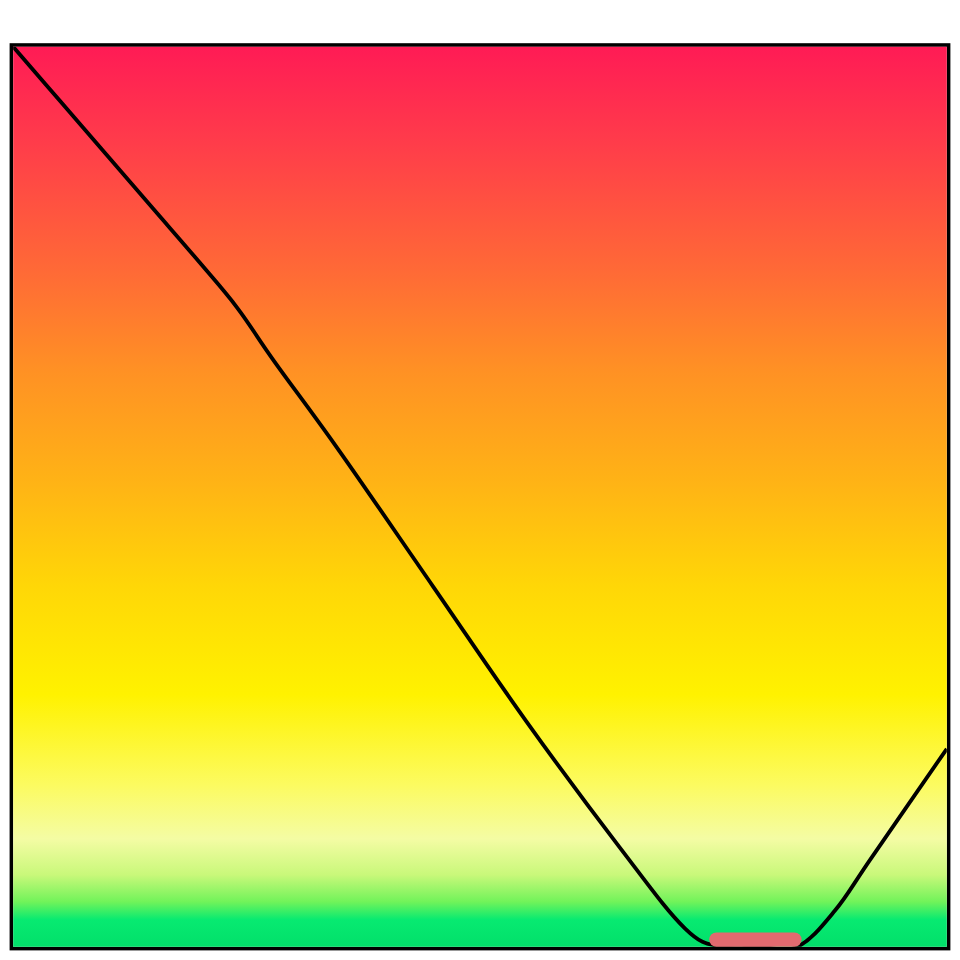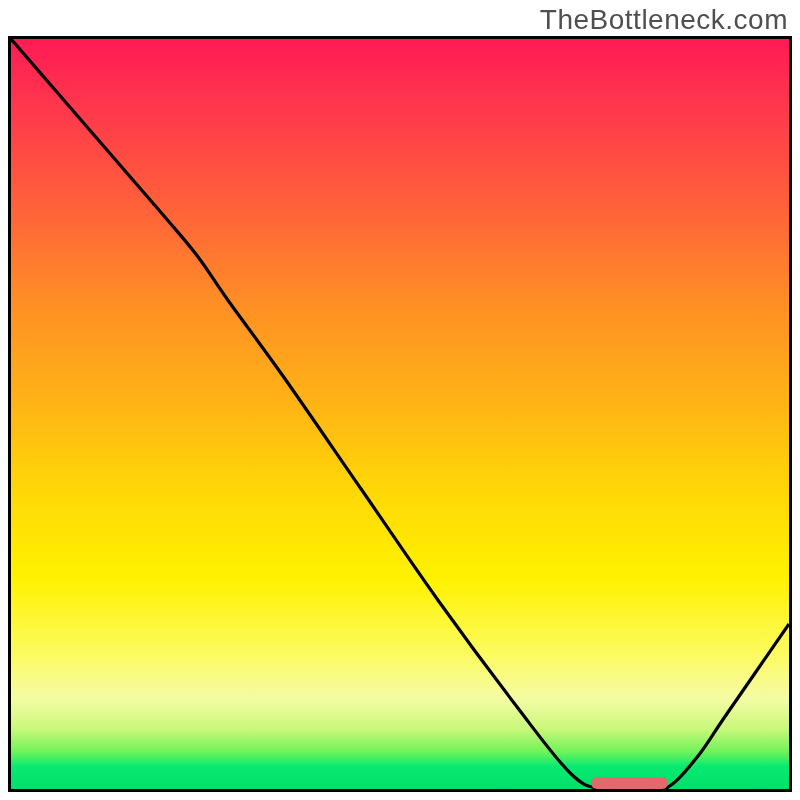--- a/index.html
+++ b/index.html
@@ -64,21 +64,20 @@
     position: absolute;
     background: #e26a6f;
     border-radius: 8px;
   }
 </style>
 </head>
 <body>
 
 <div class="frame">
 
-  <div class="watermark">TheBottleneck.com</div>
 
   <div class="plot-outer">
     <div class="gradient"></div>
 
     <svg class="curve" viewBox="0 0 778 750" preserveAspectRatio="none">
       <path id="curve-path" fill="none" stroke="#000" stroke-width="3.2" d="M 0,0 C 7.002000000000001,8.1 24.896000000000004,28.8 38.900000000000006,45 C 52.90400000000001,61.2 63.796000000000014,73.8 77.80000000000001,90 C 91.804,106.2 102.69599999999998,118.8 116.69999999999999,135 C 130.70399999999998,151.2 142.99640000000002,165.15 155.60000000000002,180 C 168.20360000000002,194.85 175.5168,202.65 186.72,217.5 C 197.9232,232.35 202.43560000000005,240.9 217.84000000000003,262.5 C 233.2444,284.09999999999997 248.49319999999994,303.74999999999994 272.29999999999995,337.49999999999994 C 296.10679999999996,371.24999999999994 322.092,409.5 350.1,450 C 378.10800000000006,490.5 399.89200000000005,523.35 427.90000000000003,562.5 C 455.908,601.65 481.89320000000004,636.45 505.70000000000005,667.5 C 529.5068,698.55 544.7556,720.15 560.16,735 C 575.5644,749.85 580.0767999999999,747.3 591.28,750 C 602.4832,752.7 611.1968,750 622.4000000000001,750 C 633.6032000000001,750 642.3168000000001,755.4 653.52,750 C 664.7231999999999,744.6 673.4368,733.5 684.64,720 C 695.8432,706.5 698.9552,699.3 715.76,675 C 732.5648,650.7 766.7968,601.2 778,585"></path>
     </svg>
 
     <div class="marker" id="opt-marker" style="left: 579.61px; width: 77.8px; top: 738px; height: 12px;"></div>
   </div>

